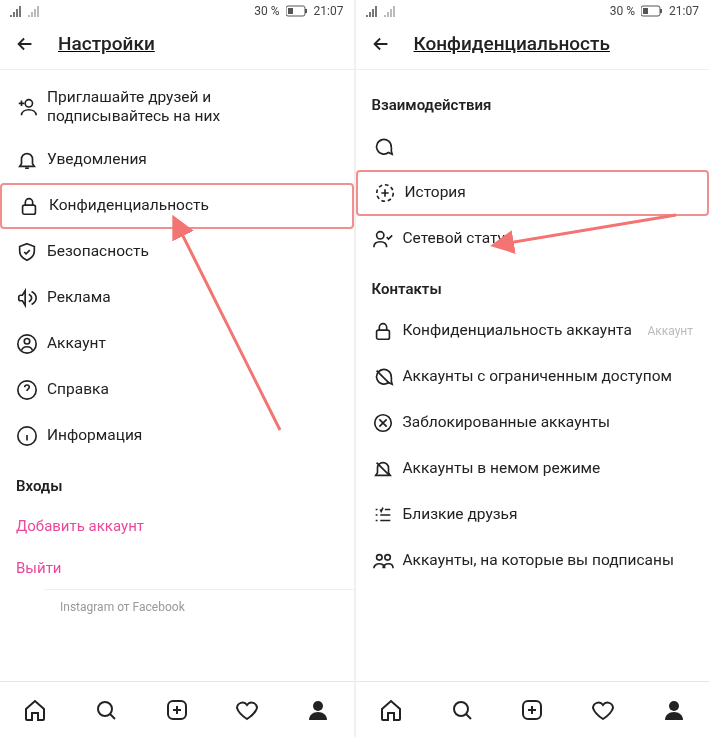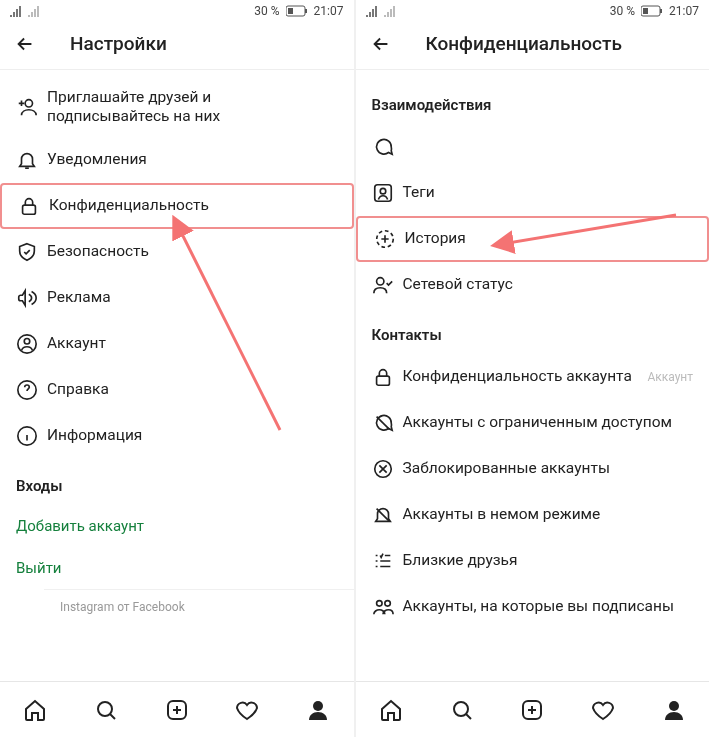--- a/index.html
+++ b/index.html
@@ -33,22 +33,23 @@
     position: absolute;
     left: 10px;
     display: flex;
     gap: 4px;
     align-items: center;
   }
   .header {
     display: flex;
     align-items: center;
     padding: 10px 14px 14px;
-    gap: 34px;
+    gap: 22px;
     border-bottom: 1px solid #eee;
+    text-decoration: underline;
   }
   .header .back {
     width: 22px; height: 22px;
   }
   .header .title {
     font-size: 19px;
     font-weight: 500;
     color: #222;
   }
   .content {
@@ -70,21 +71,21 @@
     font-size: 15.5px;
     color: #222;
     min-height: 46px;
   }
   .row .icon { width: 22px; height: 22px; flex-shrink: 0; display:flex; align-items:center; justify-content:center;}
   .row .label { flex: 1; line-height: 1.25; }
   .row .trail { font-size: 12px; color: #bbb; }
   .link-row {
     padding: 12px 16px;
     font-size: 15px;
-    color: #15803d;
+    color: #ec4899;
   }
   .footer-note {
     padding: 10px 16px 6px;
     font-size: 12px;
     color: #999;
     border-top: 1px solid #f0f0f0;
     margin-left: 44px;
   }
   .bottomnav {
     height: 56px;
@@ -288,30 +289,20 @@
   <div class="content">
     <div class="section-title">Взаимодействия</div>
 
     <div class="row">
       <span class="icon">
           <svg width="22" height="22" viewBox="0 0 24 24" fill="none" stroke="#222" stroke-width="1.8">
             <path d="M21 12a8 8 0 10-3 6l4 2-1-4a8 8 0 000-4z"></path>
           </svg>
         </span>
     </div>
-    <div class="row">
-      <span class="icon">
-          <svg width="22" height="22" viewBox="0 0 24 24" fill="none" stroke="#222" stroke-width="1.8">
-            <rect x="3" y="3" width="18" height="18" rx="3"></rect>
-            <circle cx="12" cy="10" r="3"></circle>
-            <path d="M7 19c1-3 3-4 5-4s4 1 5 4"></path>
-          </svg>
-        </span>
-      <span class="label">Теги</span>
-    </div>
     <div class="row highlight">
       <span class="icon">
           <svg width="22" height="22" viewBox="0 0 24 24" fill="none" stroke="#222" stroke-width="1.8">
             <circle cx="12" cy="12" r="9" stroke-dasharray="4 3"></circle>
             <path d="M12 8v8M8 12h8"></path>
           </svg>
         </span>
       <span class="label">История</span>
     </div>
     <div class="row">

